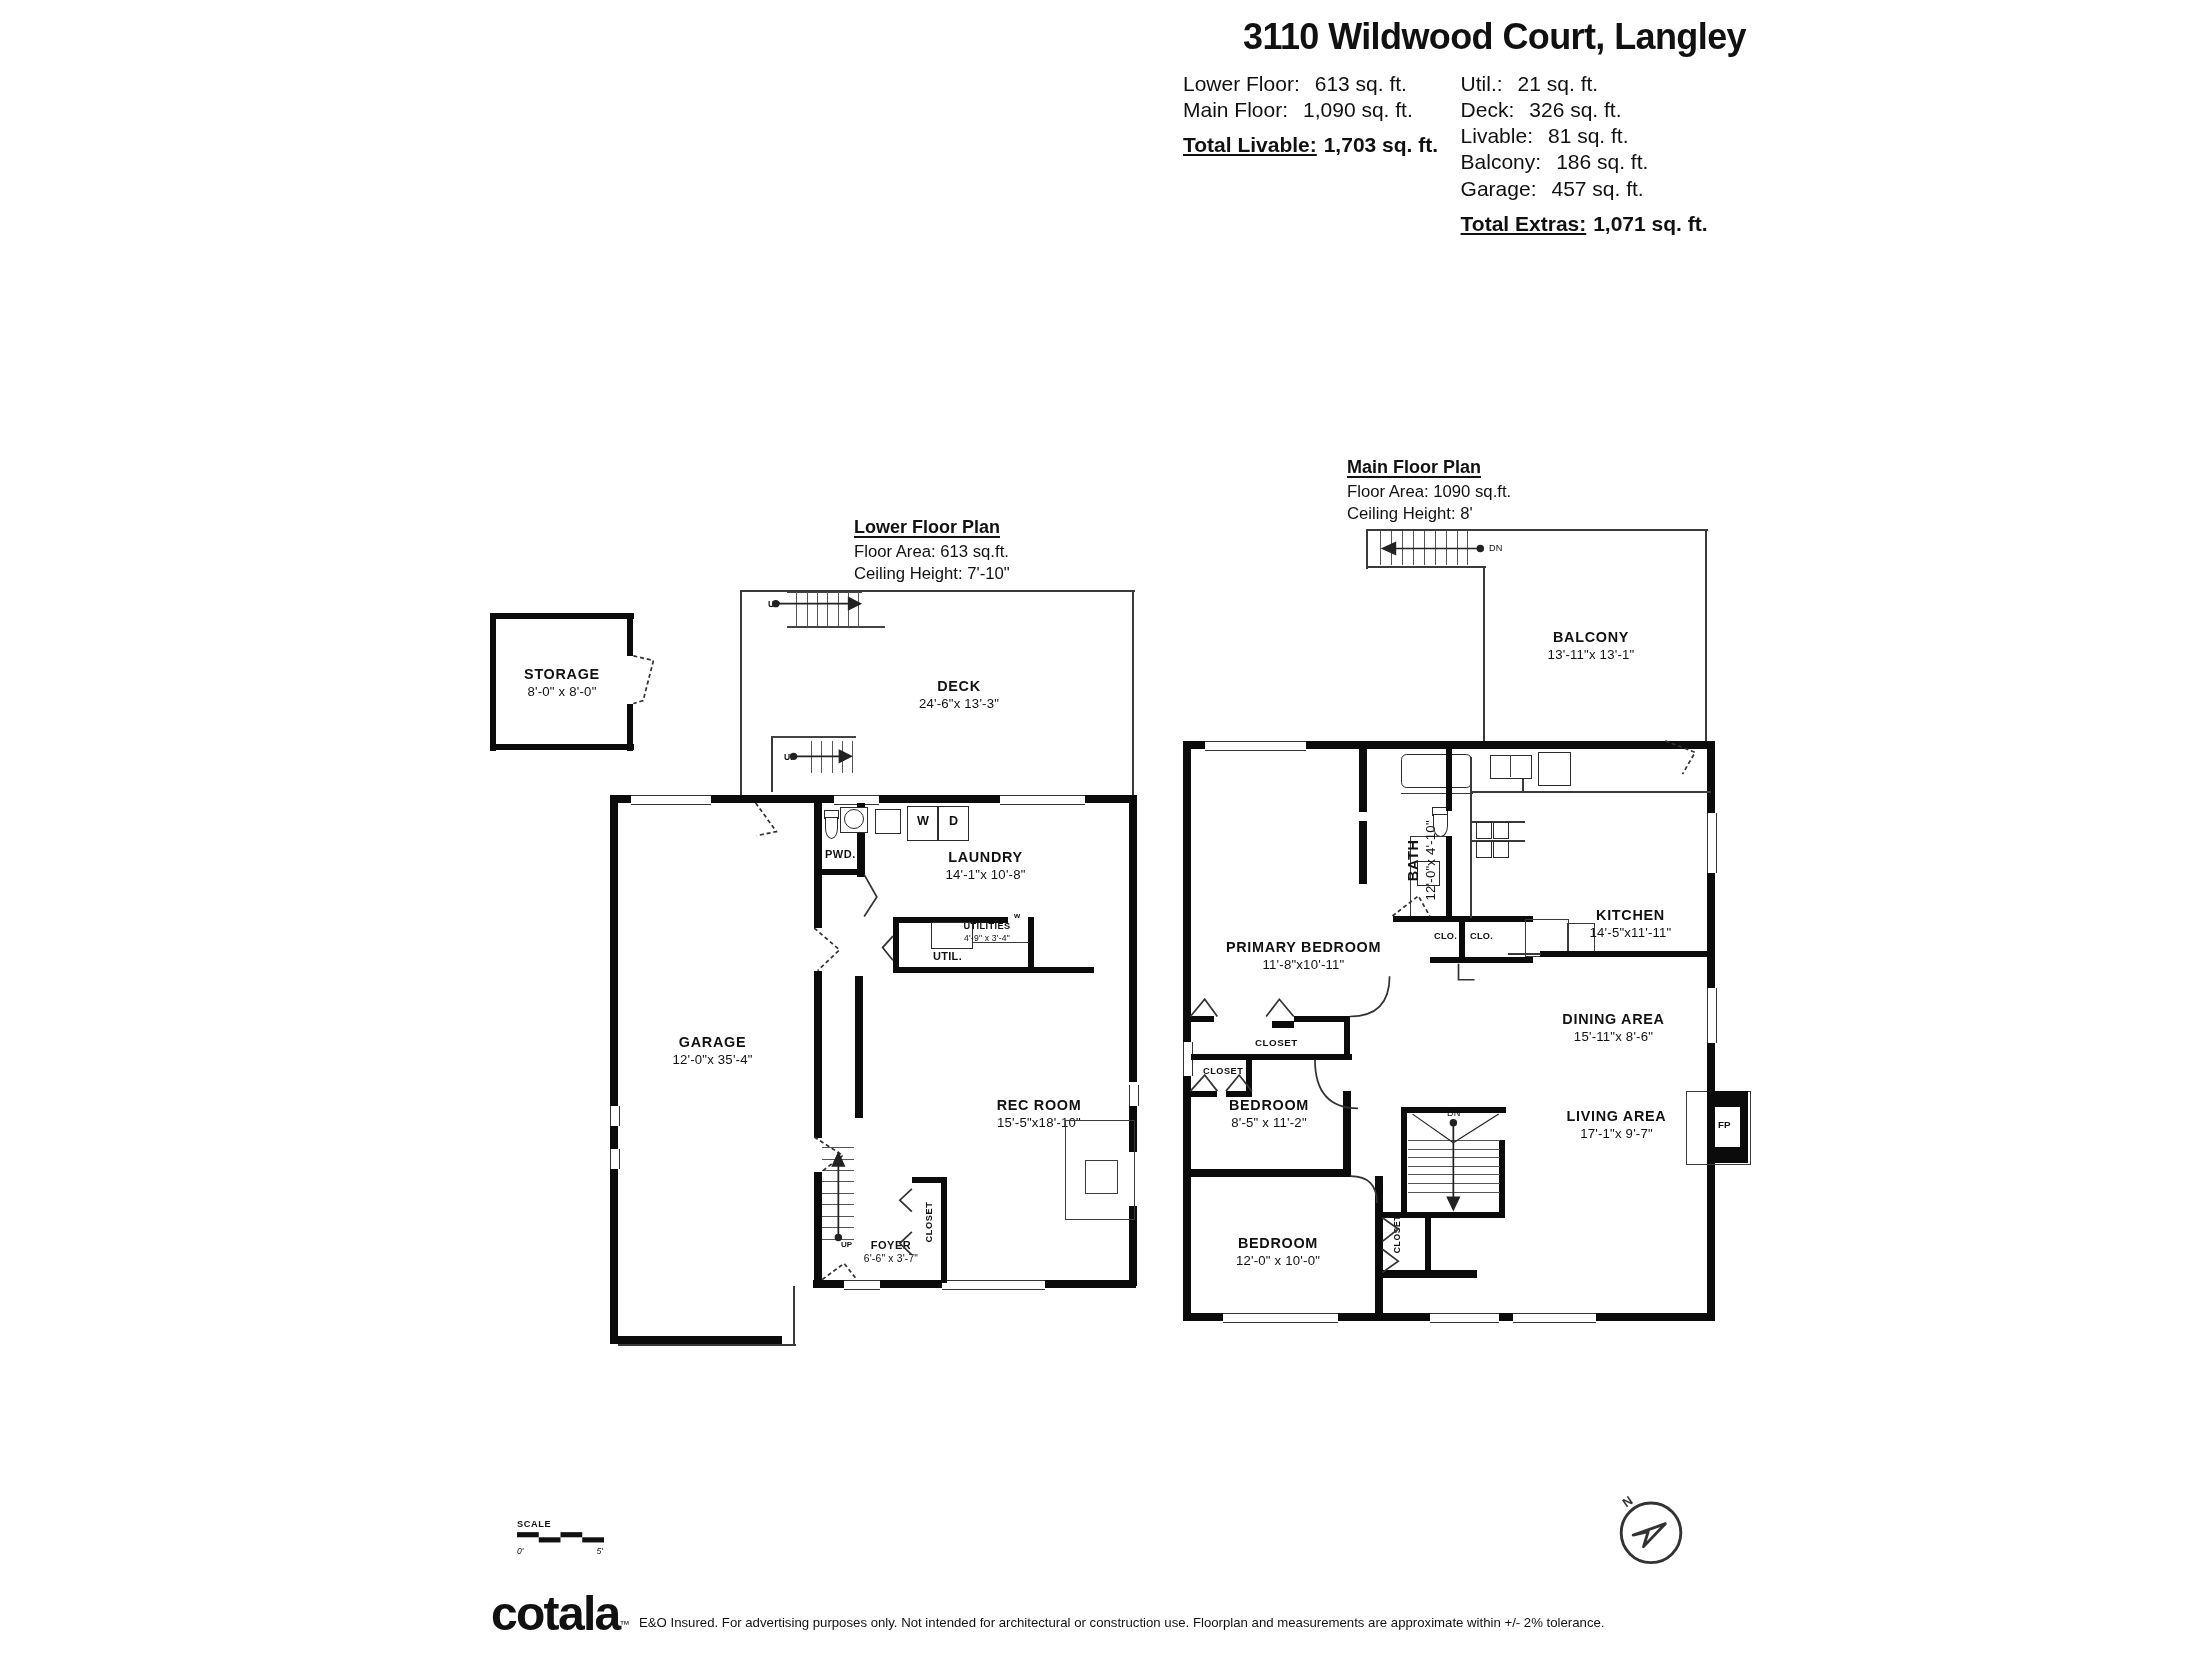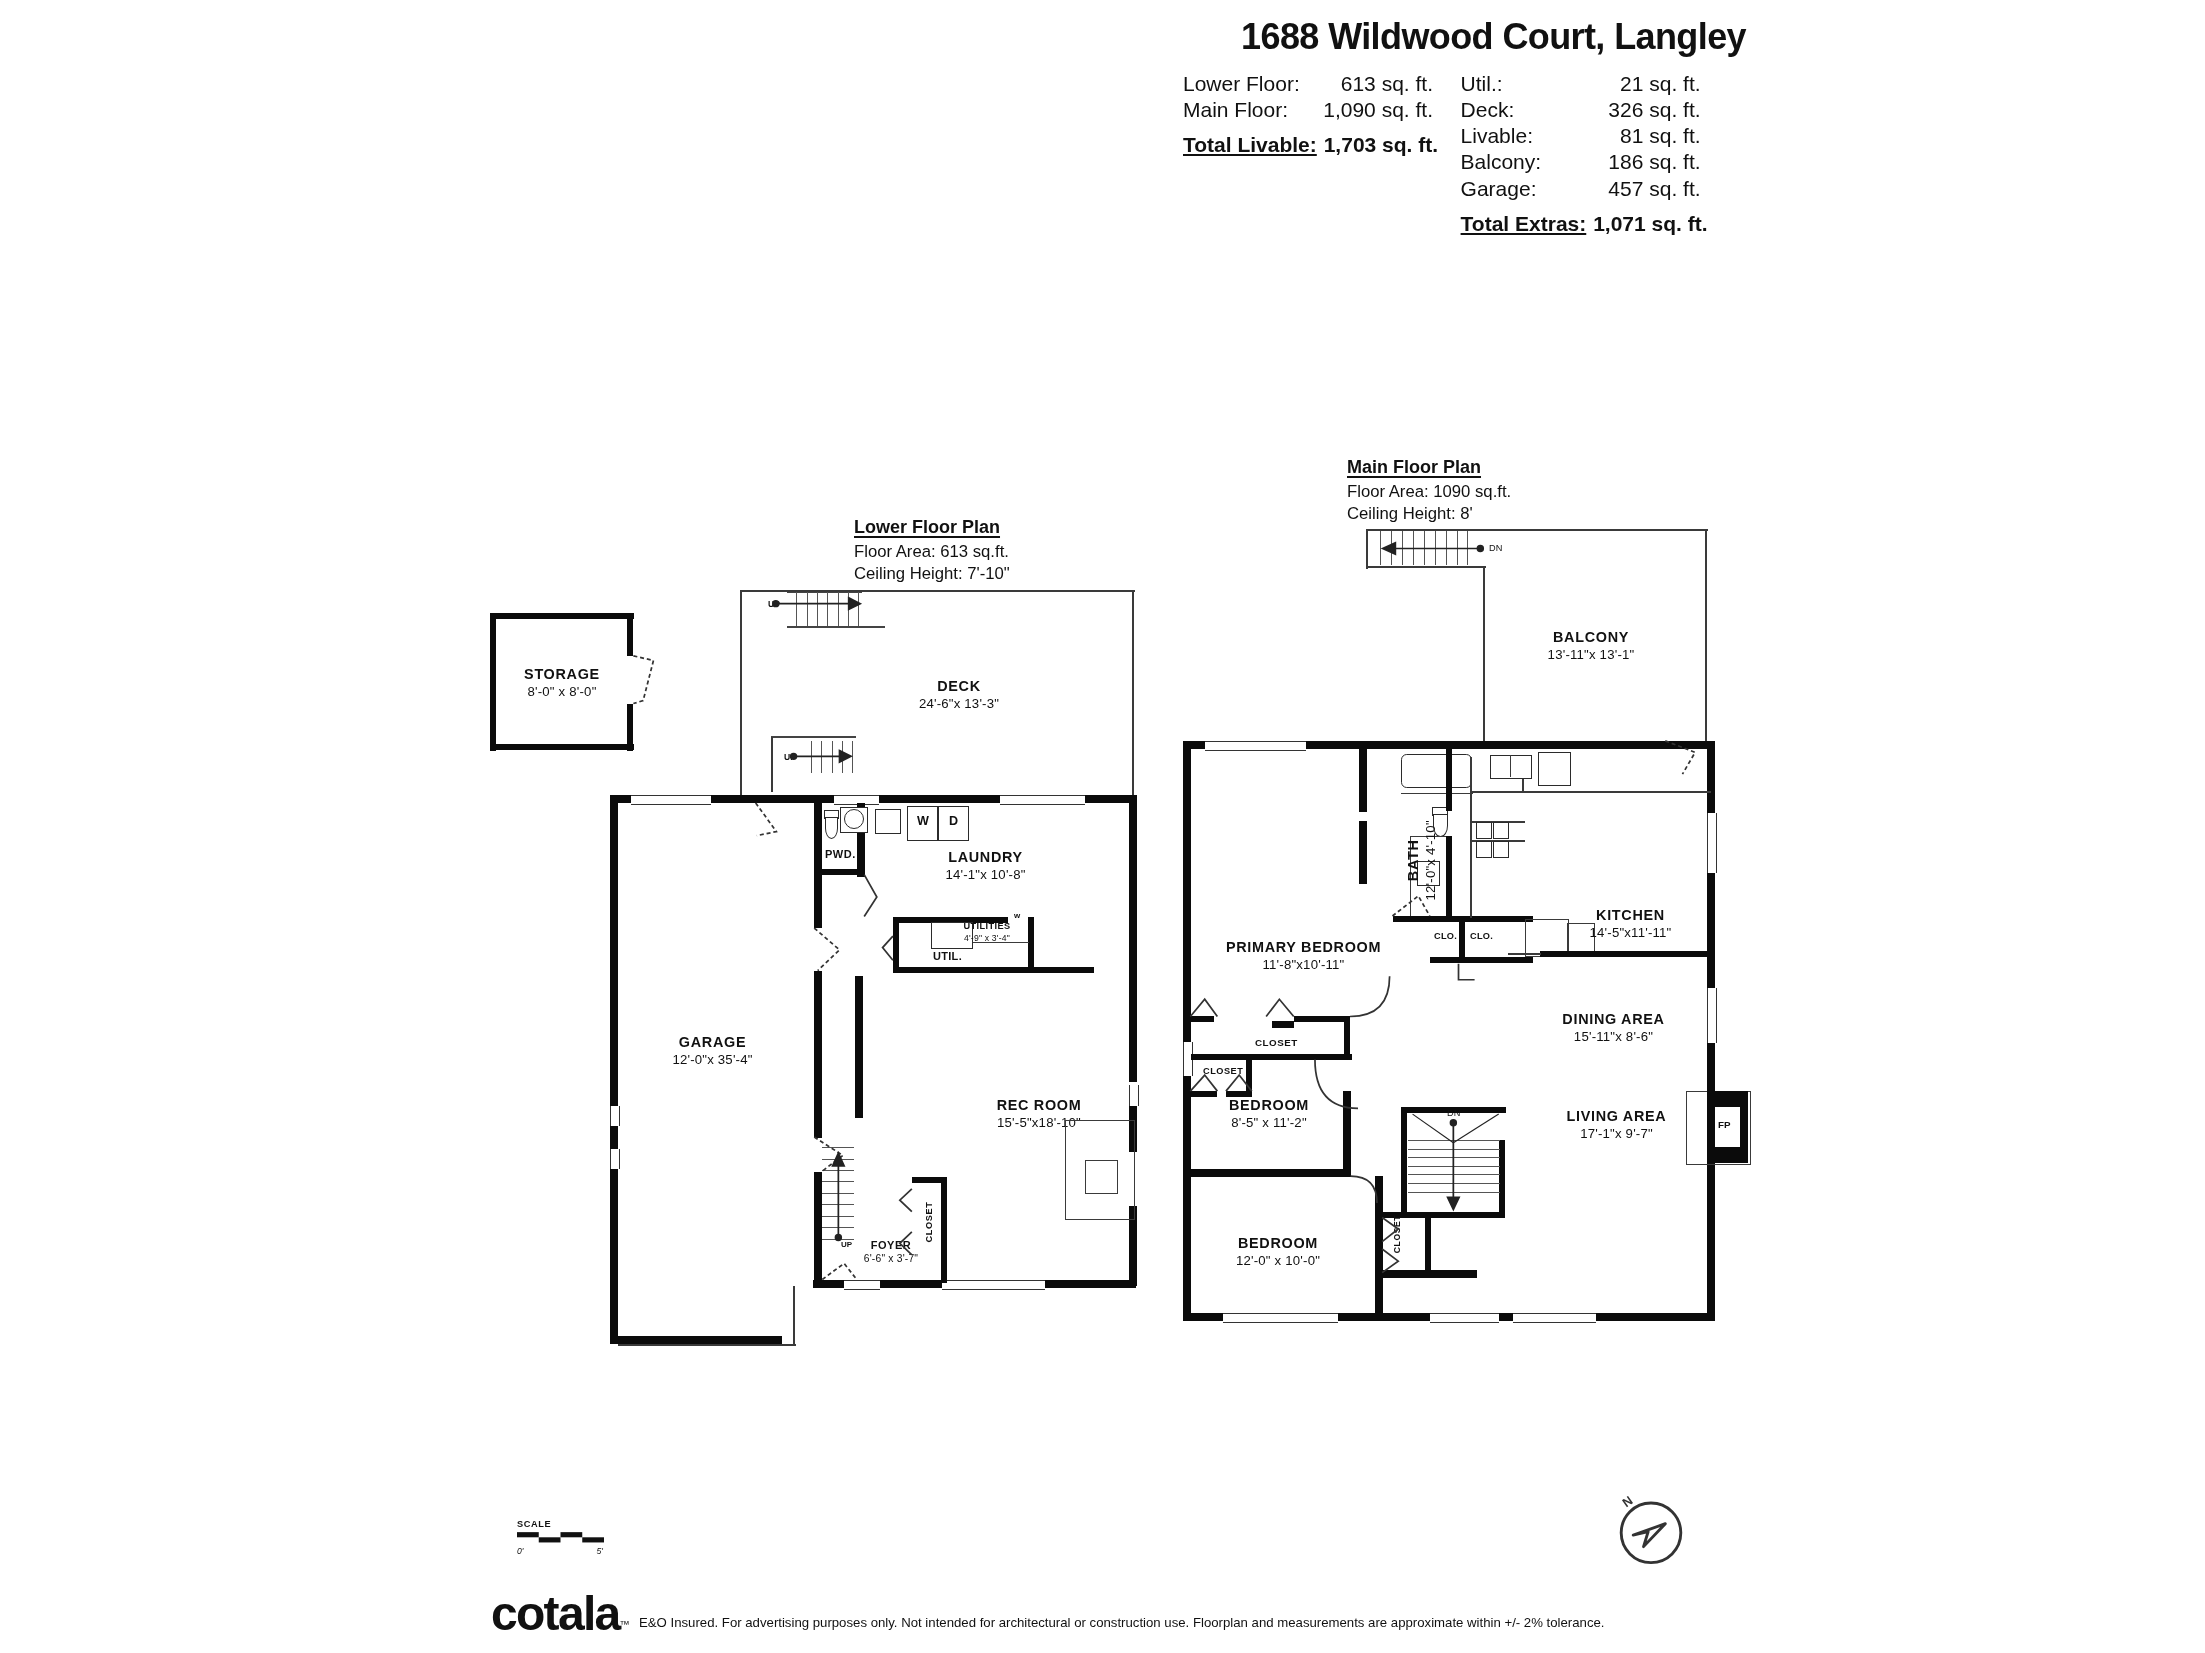--- a/index.html
+++ b/index.html
@@ -5,21 +5,21 @@
   html,body{margin:0;padding:0;background:#ffffff;}
   body{width:2205px;height:1654px;position:relative;overflow:hidden;
        font-family:"Liberation Sans",sans-serif;color:#111;}
 
   
   #header{position:absolute;left:1183px;top:16px;width:563px;}
   #title{font-size:36px;font-weight:bold;letter-spacing:-0.6px;white-space:nowrap;
          text-align:right;margin-left:-5.7px;}
   #summary{display:flex;margin-top:12.6px;gap:27.6px;justify-content:flex-start;}
   .sumcol{font-size:21px;line-height:1.25;}
-  .sumrow{display:flex;justify-content:space-between;white-space:nowrap;}
+  .sumrow{display:flex;white-space:nowrap;}
   .sumrow .lbl{padding-right:15px;}
   .sumrow .val{text-align:right;}
   .sumrow.total{font-weight:bold;margin-top:9.2px;}
   .sumrow.total .lbl{padding-right:6.9px;text-decoration:underline;}
   #col-left{width:250px;}
   #col-right{width:240px;}
 
   
   .plan-head{position:absolute;}
   .plan-head .ph-title{font-size:18px;font-weight:bold;text-decoration:underline;
@@ -61,21 +61,21 @@
   #northarrow{position:absolute;left:1608px;top:1487px;width:86px;height:86px;}
   #footer{position:absolute;left:491px;top:1594px;display:flex;align-items:baseline;}
   #logo{font-size:48px;font-weight:bold;letter-spacing:-1.7px;line-height:.82;}
   #logo .tm{font-size:10.3px;font-weight:normal;letter-spacing:0;vertical-align:2.3px;}
   #disclaimer{font-size:13.2px;margin-left:9.2px;position:relative;top:-3.4px;}
 </style>
 </head>
 <body>
 
 <div id="header">
-  <div id="title">1688 Wildwood Court, Langley</div>
+  <div id="title">3110 Wildwood Court, Langley</div>
   <div id="summary">
     <div class="sumcol" id="col-left">
       <div class="sumrow">
         <span class="lbl">Lower Floor:</span>
         <span class="val">613 sq. ft.</span>
       </div>
       <div class="sumrow">
         <span class="lbl">Main Floor:</span>
         <span class="val">1,090 sq. ft.</span>
       </div>

